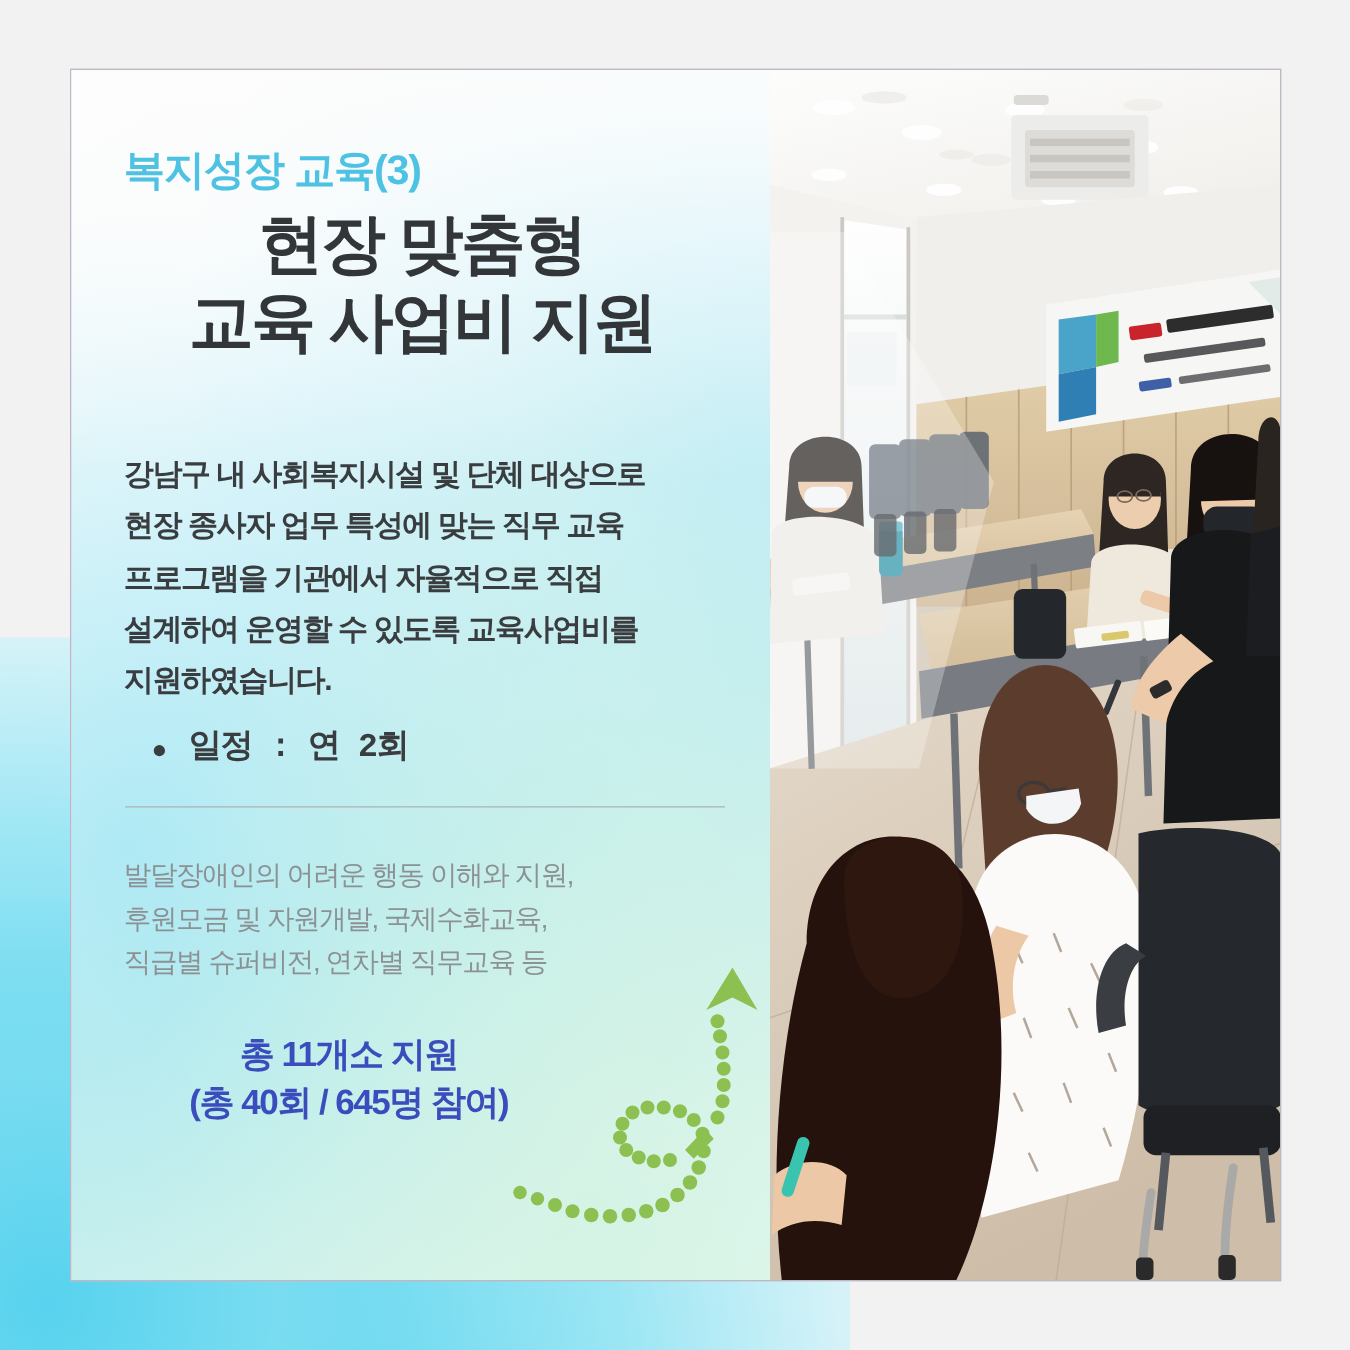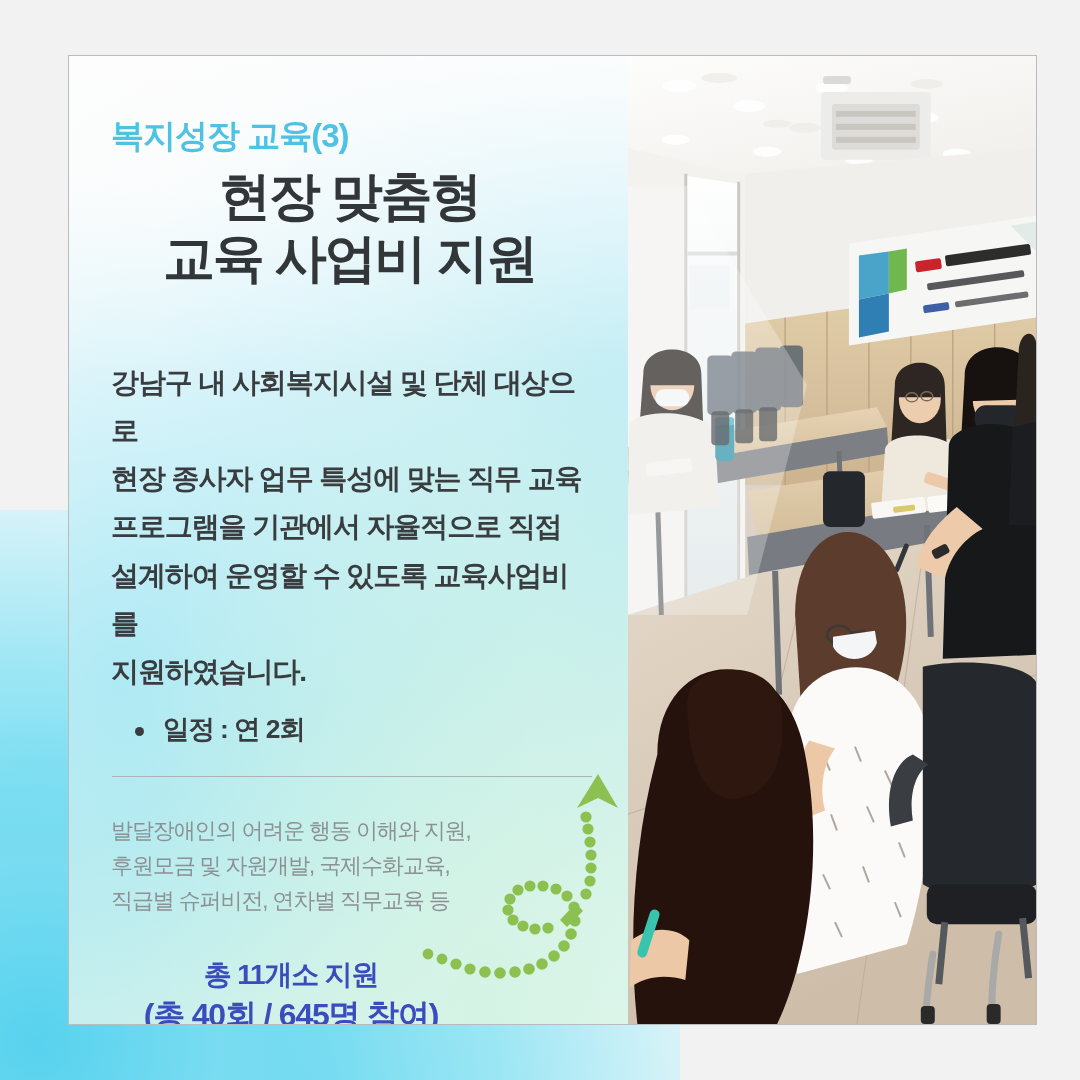--- a/index.html
+++ b/index.html
@@ -41,21 +41,21 @@
     width: 520px;
     height: 520px;
     background: radial-gradient(circle at 38% 62%,
                 #57d2ee 0%, #79dcf1 40%, rgba(242,242,242,0) 76%);
     pointer-events: none;
   }
 
   
   .card {
     position: absolute;
-    left: 68px;
+    left: 56px;
     top: 55px;
     width: 969px;
     height: 970px;
     border: 1px solid #b9bcbd;
     box-sizing: border-box;
     display: flex;
     overflow: hidden;
     background: #f0abfc;
   }
 
@@ -118,41 +118,42 @@
     letter-spacing: -2.2px;
     line-height: 1.18;
     margin: 0;
     white-space: pre-line;
     text-align: center;
   }
 
   .body-copy {
     margin: 70px 0 0 0;
     color: #3a3d3f;
-    font-size: 28px;
+    font-size: 24px;
     font-weight: 600;
     letter-spacing: -1.1px;
     line-height: 1.72;
     white-space: pre-line;
   }
 
   .bullets {
     list-style: none;
     margin: 20px 0 0 0;
     padding: 0 0 0 22px;
   }
   .bullets li {
     position: relative;
     color: #3a3d3f;
     font-size: 26.5px;
     font-weight: 600;
     letter-spacing: -1.1px;
     line-height: 1.0;
     padding: 0 0 0 30px;
     margin-bottom: 26px;
+    font-family: Liberation Mono, monospace;
   }
   .bullets li::before {
     content: "";
     position: absolute;
     left: 2px;
     top: 11px;
     width: 9px;
     height: 9px;
     border-radius: 50%;
     background: #3a3d3f;
@@ -182,21 +183,21 @@
     color: #3b4cbd;
     letter-spacing: -1.2px;
   }
   .summary-main {
     font-size: 28px;
     font-weight: 800;
     line-height: 1.35;
     margin-top: 28px;
   }
   .summary-sub {
-    font-size: 32px;
+    font-size: 28px;
     font-weight: 700;
     line-height: 1.35;
   }
 
   
   .arrow-deco {
     position: absolute;
     right: 6px;
     bottom: 22px;
     width: 200px;

